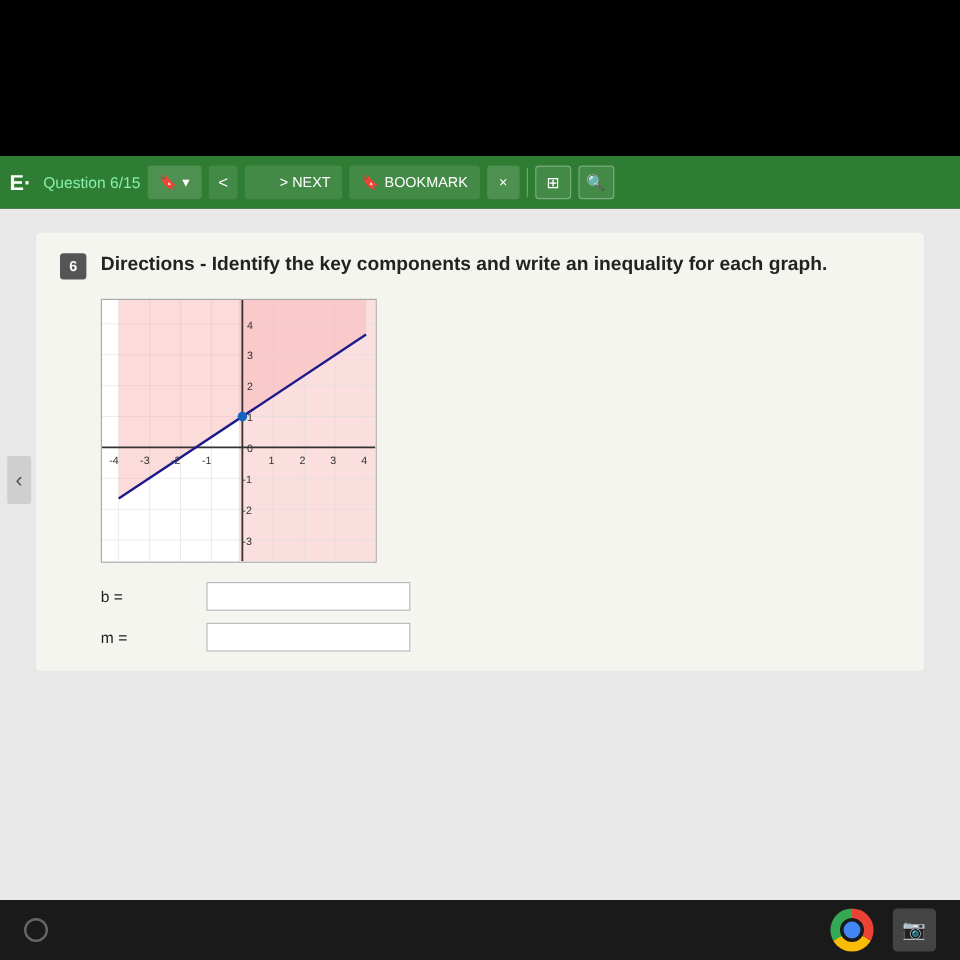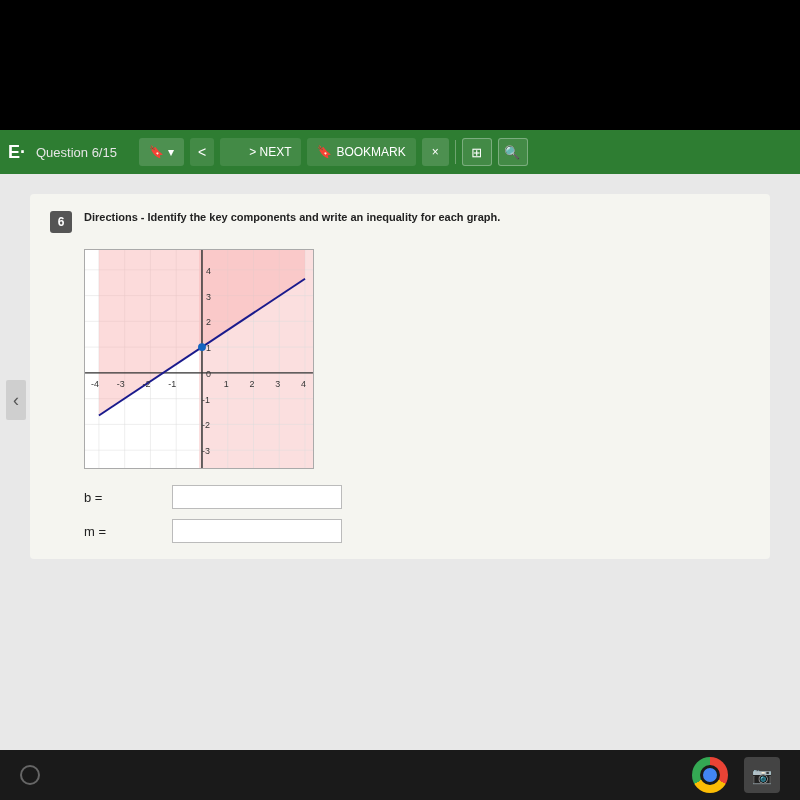--- a/index.html
+++ b/index.html
@@ -31,23 +31,23 @@
     }
 
     .toolbar-brand {
       color: #fff;
       font-weight: bold;
       font-size: 18px;
       margin-right: 4px;
     }
 
     .toolbar-question {
-      color: #e5e5e5;
+      color: #86efac;
       font-size: 13px;
-      margin-right: 16px;
+      margin-right: 0;
     }
 
     .toolbar-btn {
       background: rgba(255,255,255,0.15);
       border: none;
       color: #fff;
       padding: 4px 10px;
       border-radius: 3px;
       font-size: 12px;
       cursor: pointer;
@@ -144,21 +144,21 @@
       display: flex;
       align-items: center;
       justify-content: center;
       font-size: 12px;
       font-weight: bold;
       flex-shrink: 0;
       margin-top: 1px;
     }
 
     .question-text {
-      font-size: 11px;
+      font-size: 16px;
       font-weight: bold;
       color: #222;
       line-height: 1.4;
     }
 
     
     .graph-container {
       margin-left: 34px;
       margin-bottom: 16px;
     }

